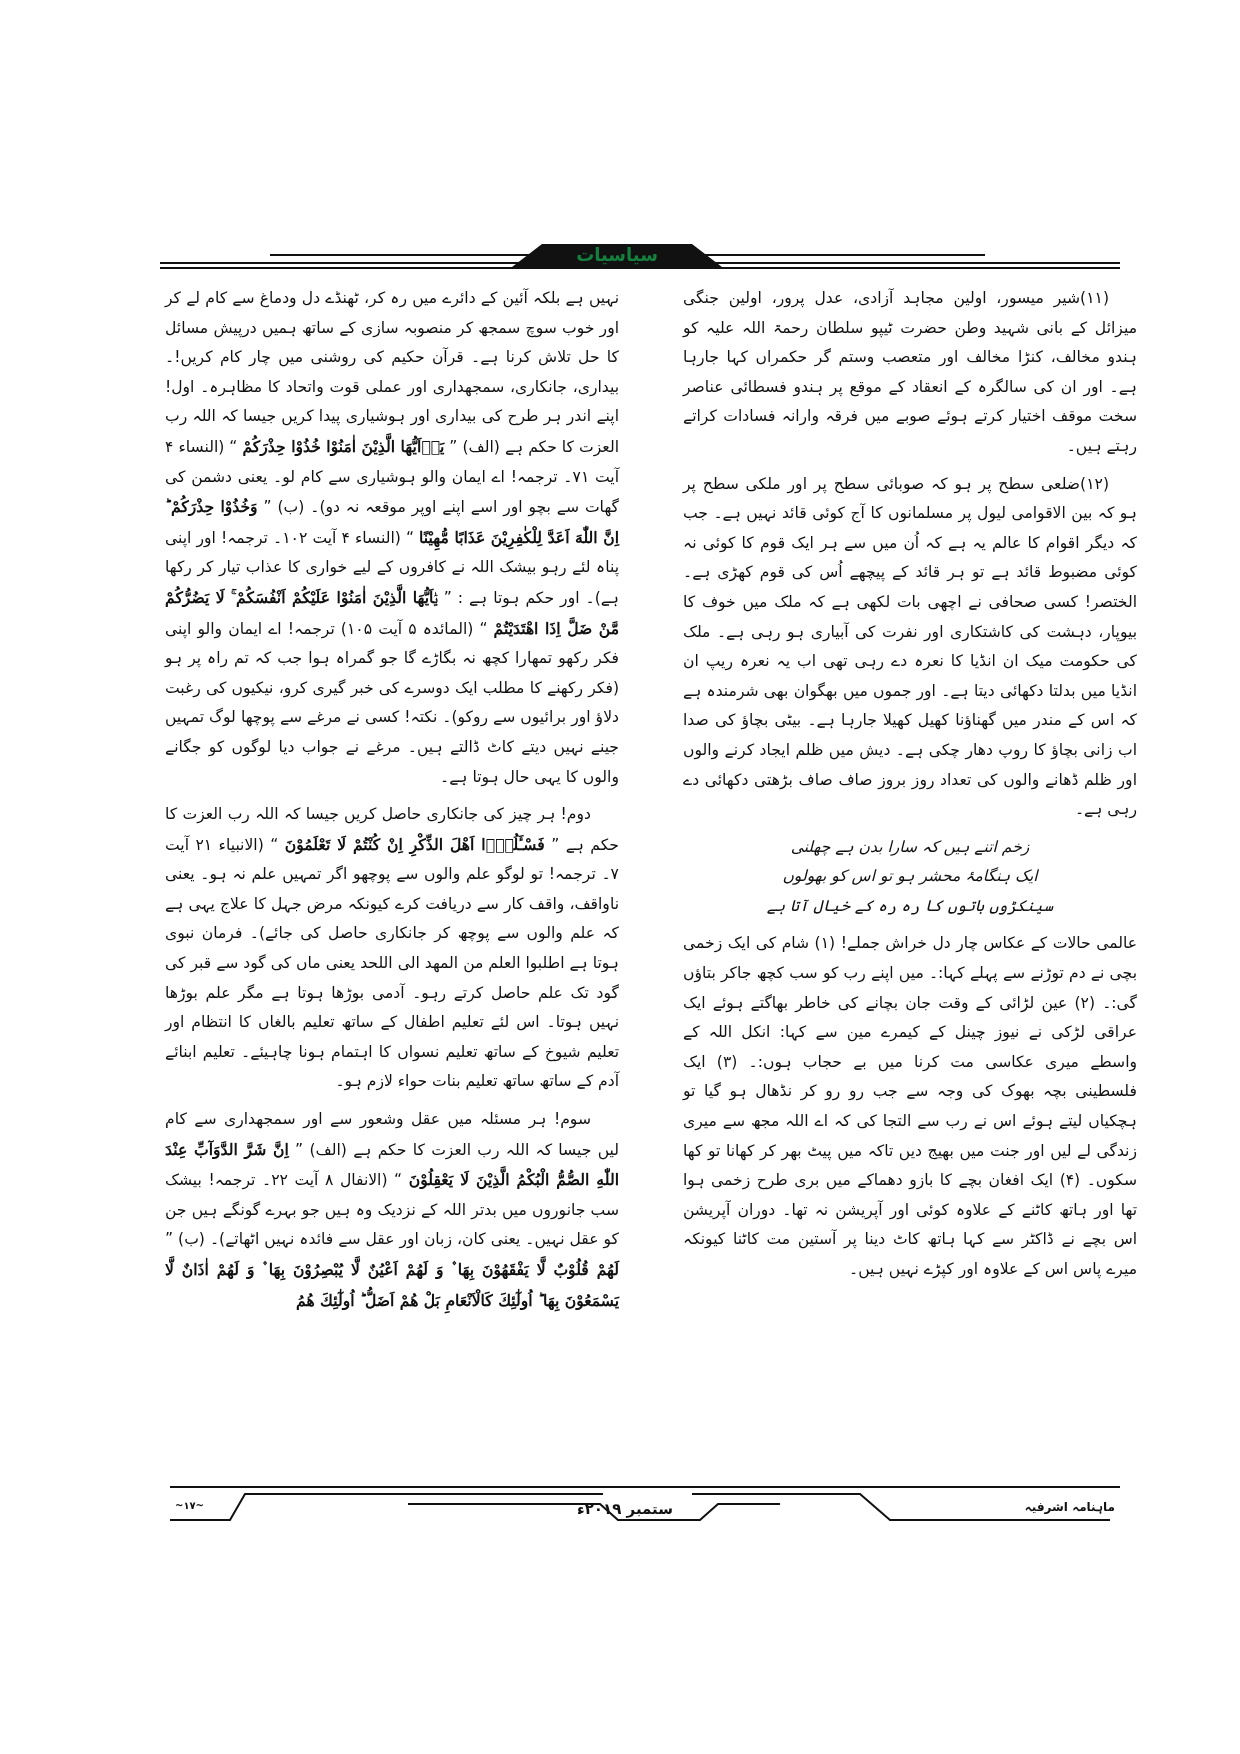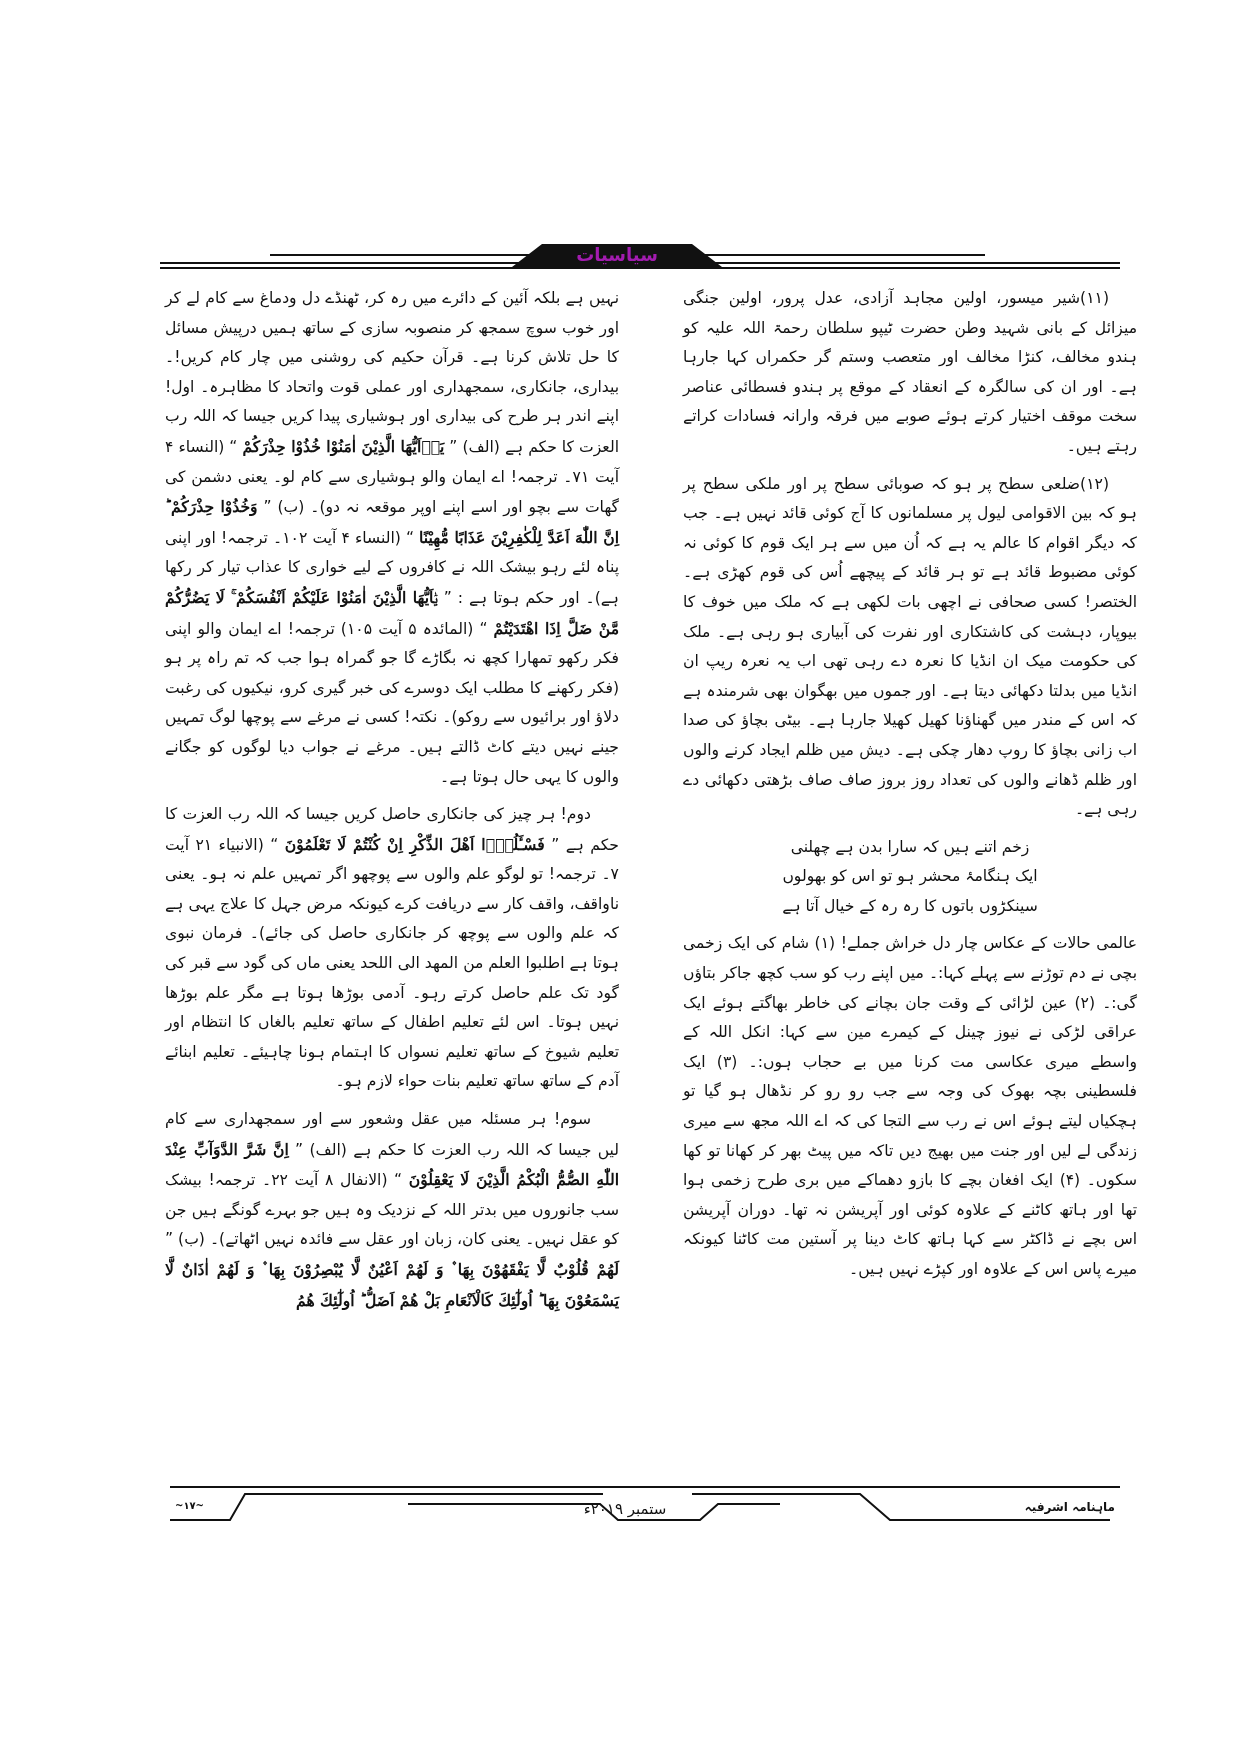--- a/index.html
+++ b/index.html
@@ -7,58 +7,58 @@
          font-family:"DejaVu Sans", sans-serif; color:#111; }
   .page { position:absolute; left:0; top:0; width:1240px; height:1754px; }
 
   
   .hdr-line-top { position:absolute; left:270px; right:255px; top:254px; height:2px; background:#111; }
   .hdr-line-a { position:absolute; left:160px; right:120px; top:262px; height:2px; background:#111; }
   .hdr-line-b { position:absolute; left:160px; right:120px; top:267px; height:2px; background:#111; }
   .hdr-tab { position:absolute; left:512px; top:243px; width:210px; height:24px; }
   .hdr-tab svg { position:absolute; left:0; top:0; }
   .hdr-title { position:absolute; left:0; right:0; top:0; height:24px; text-align:center;
-               color:#a21caf; font-weight:bold; font-size:18px; line-height:24px; direction:rtl; }
+               color:#15803d; font-weight:bold; font-size:18px; line-height:24px; direction:rtl; }
 
   
   .col { position:absolute; top:276px; width:470px; direction:rtl; text-align:justify;
          font-family:"DejaVu Sans", sans-serif; font-size:15.6px; line-height:29.6px; }
   .col-right { left:675px; }
   .col-left  { left:157px; }
   .para { margin:8px; text-indent:0; }
   .para.indent { text-indent:28px; }
   .verse { margin:0; text-align:center; }
   .quran { font-family:"DejaVu Serif", serif; font-weight:bold; }
 
   
   .ftr-line { position:absolute; left:170px; right:120px; top:1486px; height:2px; background:#111; }
   .ftr-svg { position:absolute; left:160px; top:1490px; }
   .ftr-mag { position:absolute; right:125px; top:1500px; font-size:12px; font-weight:bold; direction:rtl; }
-  .ftr-date { position:absolute; left:555px; top:1500px; width:140px; text-align:center; font-size:15px; font-weight:normal; direction:rtl; }
+  .ftr-date { position:absolute; left:555px; top:1500px; width:140px; text-align:center; font-size:15px; font-weight:bold; direction:rtl; }
   .ftr-page { position:absolute; left:175px; top:1500px; font-size:10px; font-weight:bold; }
 </style>
 </head>
 <body>
 
 <div class="page">
 
   <div class="hdr-line-top"></div>
   <div class="hdr-line-a"></div>
   <div class="hdr-line-b"></div>
   <div class="hdr-tab">
     <svg width="210" height="24" viewBox="0 0 210 24">
       <polygon points="30,1 180,1 210,24 0,24" fill="#111"></polygon>
     </svg>
     <div class="hdr-title">سیاسیات</div>
   </div>
 
   <div class="col col-right">
     <p class="para indent">(۱۱)شیر میسور، اولین مجاہد آزادی، عدل پرور، اولین جنگی میزائل کے بانی شہید وطن حضرت ٹیپو سلطان رحمۃ اللہ علیہ کو ہندو مخالف، کنڑا مخالف اور متعصب وستم گر حکمراں کہا جارہا ہے۔ اور ان کی سالگرہ کے انعقاد کے موقع پر ہندو فسطائی عناصر سخت موقف اختیار کرتے ہوئے صوبے میں فرقہ وارانہ فسادات کراتے رہتے ہیں۔</p>
     <p class="para indent">(۱۲)ضلعی سطح پر ہو کہ صوبائی سطح پر اور ملکی سطح پر ہو کہ بین الاقوامی لیول پر مسلمانوں کا آج کوئی قائد نہیں ہے۔ جب کہ دیگر اقوام کا عالم یہ ہے کہ اُن میں سے ہر ایک قوم کا کوئی نہ کوئی مضبوط قائد ہے تو ہر قائد کے پیچھے اُس کی قوم کھڑی ہے۔ الختصر! کسی صحافی نے اچھی بات لکھی ہے کہ ملک میں خوف کا بیوپار، دہشت کی کاشتکاری اور نفرت کی آبیاری ہو رہی ہے۔ ملک کی حکومت میک ان انڈیا کا نعرہ دے رہی تھی اب یہ نعرہ ریپ ان انڈیا میں بدلتا دکھائی دیتا ہے۔ اور جموں میں بھگوان بھی شرمندہ ہے کہ اس کے مندر میں گھناؤنا کھیل کھیلا جارہا ہے۔ بیٹی بچاؤ کی صدا اب زانی بچاؤ کا روپ دھار چکی ہے۔ دیش میں ظلم ایجاد کرنے والوں اور ظلم ڈھانے والوں کی تعداد روز بروز صاف صاف بڑھتی دکھائی دے رہی ہے۔</p>
-    <div style="margin:2px 0;">
+    <div style="margin:2px 0;font-style:italic;">
       <p class="verse">زخم اتنے ہیں کہ سارا بدن ہے چھلنی</p>
       <p class="verse">ایک ہنگامۂ محشر ہو تو اس کو بھولوں</p>
       <p class="verse">سینکڑوں باتوں کا رہ رہ کے خیال آتا ہے</p>
     </div>
     <p class="para">عالمی حالات کے عکاس چار دل خراش جملے! (۱) شام کی ایک زخمی بچی نے دم توڑنے سے پہلے کہا:۔ میں اپنے رب کو سب کچھ جاکر بتاؤں گی:۔ (۲) عین لڑائی کے وقت جان بچانے کی خاطر بھاگتے ہوئے ایک عراقی لڑکی نے نیوز چینل کے کیمرے مین سے کہا: انکل اللہ کے واسطے میری عکاسی مت کرنا میں بے حجاب ہوں:۔ (۳) ایک فلسطینی بچہ بھوک کی وجہ سے جب رو رو کر نڈھال ہو گیا تو ہچکیاں لیتے ہوئے اس نے رب سے التجا کی کہ اے اللہ مجھ سے میری زندگی لے لیں اور جنت میں بھیج دیں تاکہ میں پیٹ بھر کر کھانا تو کھا سکوں۔ (۴) ایک افغان بچے کا بازو دھماکے میں بری طرح زخمی ہوا تھا اور ہاتھ کاٹنے کے علاوہ کوئی اور آپریشن نہ تھا۔ دوران آپریشن اس بچے نے ڈاکٹر سے کہا ہاتھ کاٹ دینا پر آستین مت کاٹنا کیونکہ میرے پاس اس کے علاوہ اور کپڑے نہیں ہیں۔</p>
   </div>
 
   <div class="col col-left">
     <p class="para">
       <span>نہیں ہے بلکہ آئین کے دائرے میں رہ کر، ٹھنڈے دل ودماغ سے کام لے کر اور خوب سوچ سمجھ کر منصوبہ سازی کے ساتھ ہمیں درپیش مسائل کا حل تلاش کرنا ہے۔ قرآن حکیم کی روشنی میں چار کام کریں!۔ بیداری، جانکاری، سمجھداری اور عملی قوت واتحاد کا مظاہرہ۔ اول! اپنے اندر ہر طرح کی بیداری اور ہوشیاری پیدا کریں جیسا کہ اللہ رب العزت کا حکم ہے (الف) ”</span>

